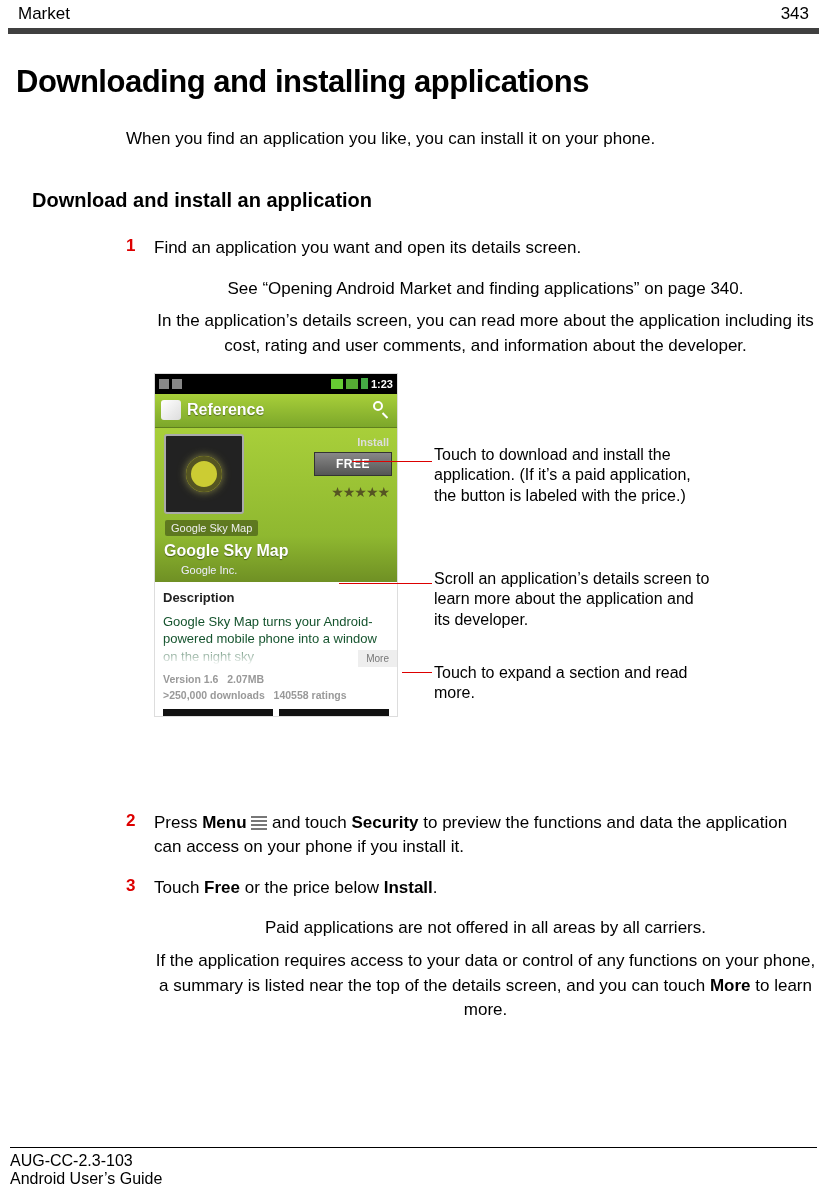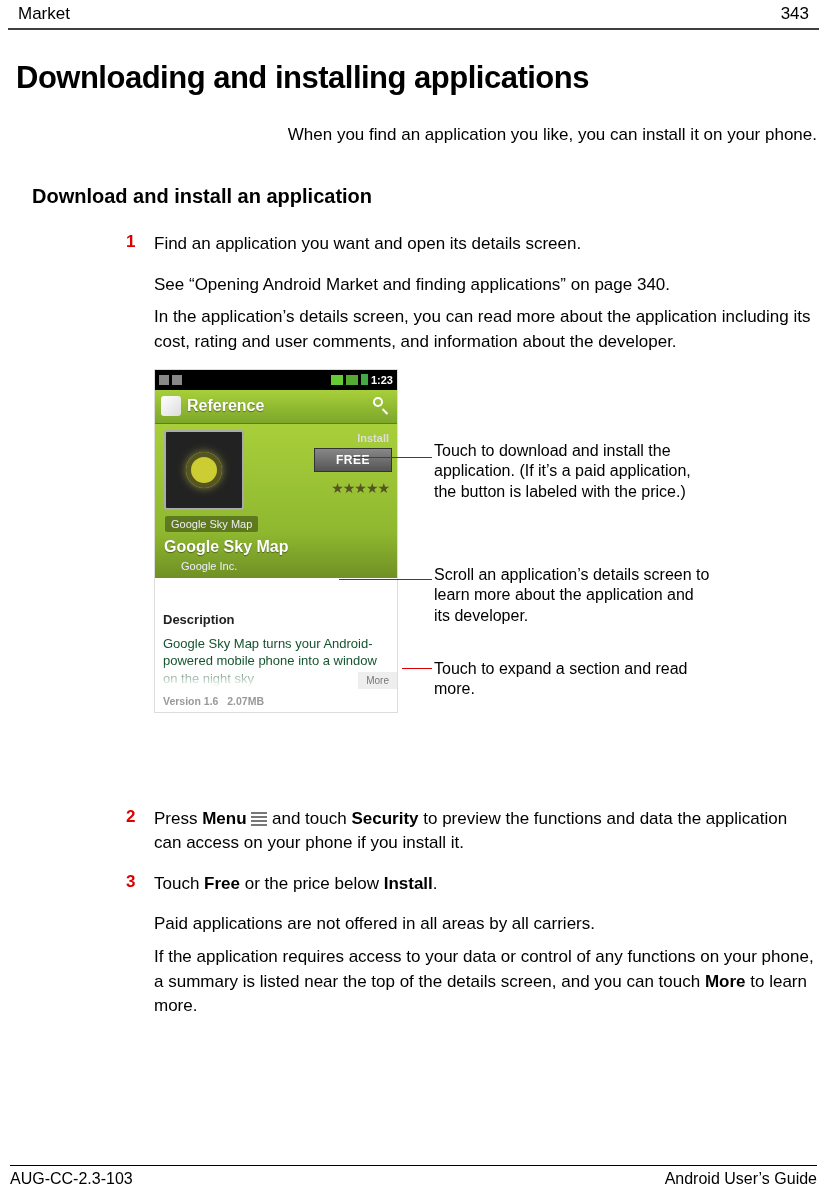--- a/index.html
+++ b/index.html
@@ -9,39 +9,38 @@
     font-family: "Helvetica Neue", Arial, sans-serif;
     color: #000;
     position: relative;
     background: #fff;
   }
   .page-header {
     display: flex;
     justify-content: space-between;
     padding: 4px 10px 4px 10px;
     font-size: 17px;
-    border-bottom: 2px solid #404040;
+    border-bottom: 6px solid #404040;
     margin: 0 8px;
   }
   .content {
     padding: 30px 10px 0 16px;
   }
   h1.main-title {
     font-size: 31px;
     font-weight: 700;
     letter-spacing: -0.5px;
     margin-bottom: 28px;
     margin-left: 0;
   }
   .intro-para {
     font-size: 17px;
     margin-left: 110px;
     margin-bottom: 38px;
     line-height: 1.35;
-    text-align: right;
   }
   h2.sub-title {
     font-size: 20px;
     font-weight: 700;
     margin-bottom: 24px;
     margin-left: 16px;
   }
   .step {
     display: flex;
     margin-left: 110px;
@@ -58,20 +57,21 @@
   .step-body {
     font-size: 17px;
     line-height: 1.45;
   }
   .step-body p { margin-bottom: 8px; }
   .sub-para {
     margin-left: 138px;
     font-size: 17px;
     line-height: 1.45;
     margin-bottom: 8px;
+    text-align: center;
   }
   b { font-weight: 700; }
   .menu-icon {
     display: inline-block;
     width: 16px;
     vertical-align: middle;
   }
   .menu-icon span {
     display: block;
     height: 2px;
@@ -176,21 +176,21 @@
   }
   .hero-dev {
     position:absolute; left:26px; bottom:6px;
     font-size:11px; color:#eef;
   }
   .desc-block {
     padding: 8px 8px 0 8px;
     background:#fff;
     position: relative;
   }
-  .desc-title { font-size:13px; font-weight:700; color:#222;margin-top:26px; }
+  .desc-title { font-size:13px; font-weight:700; color:#222; }
   .desc-text {
     font-size:13px; color:#14532d; margin-top:8px; line-height:1.35;
     height: 52px; overflow: hidden;
     position: relative;
   }
   .desc-text::after{
     content:""; position:absolute;left:0;right:0;bottom:0;height:24px;
     background:linear-gradient(rgba(255,255,255,0),#fff);
   }
   .more-btn {
@@ -221,20 +221,21 @@
   }
   .footer {
     position:absolute;
     bottom:8px;
     left:10px; right:10px;
     border-top:1px solid #000;
     display:flex;
     justify-content:space-between;
     padding-top:4px;
     font-size:16px;
+    flex-direction:column;
   }
 </style>
 </head>
 <body>
 
 <div class="page-header">
   <span>Market</span>
   <span>343</span>
 </div>
 

